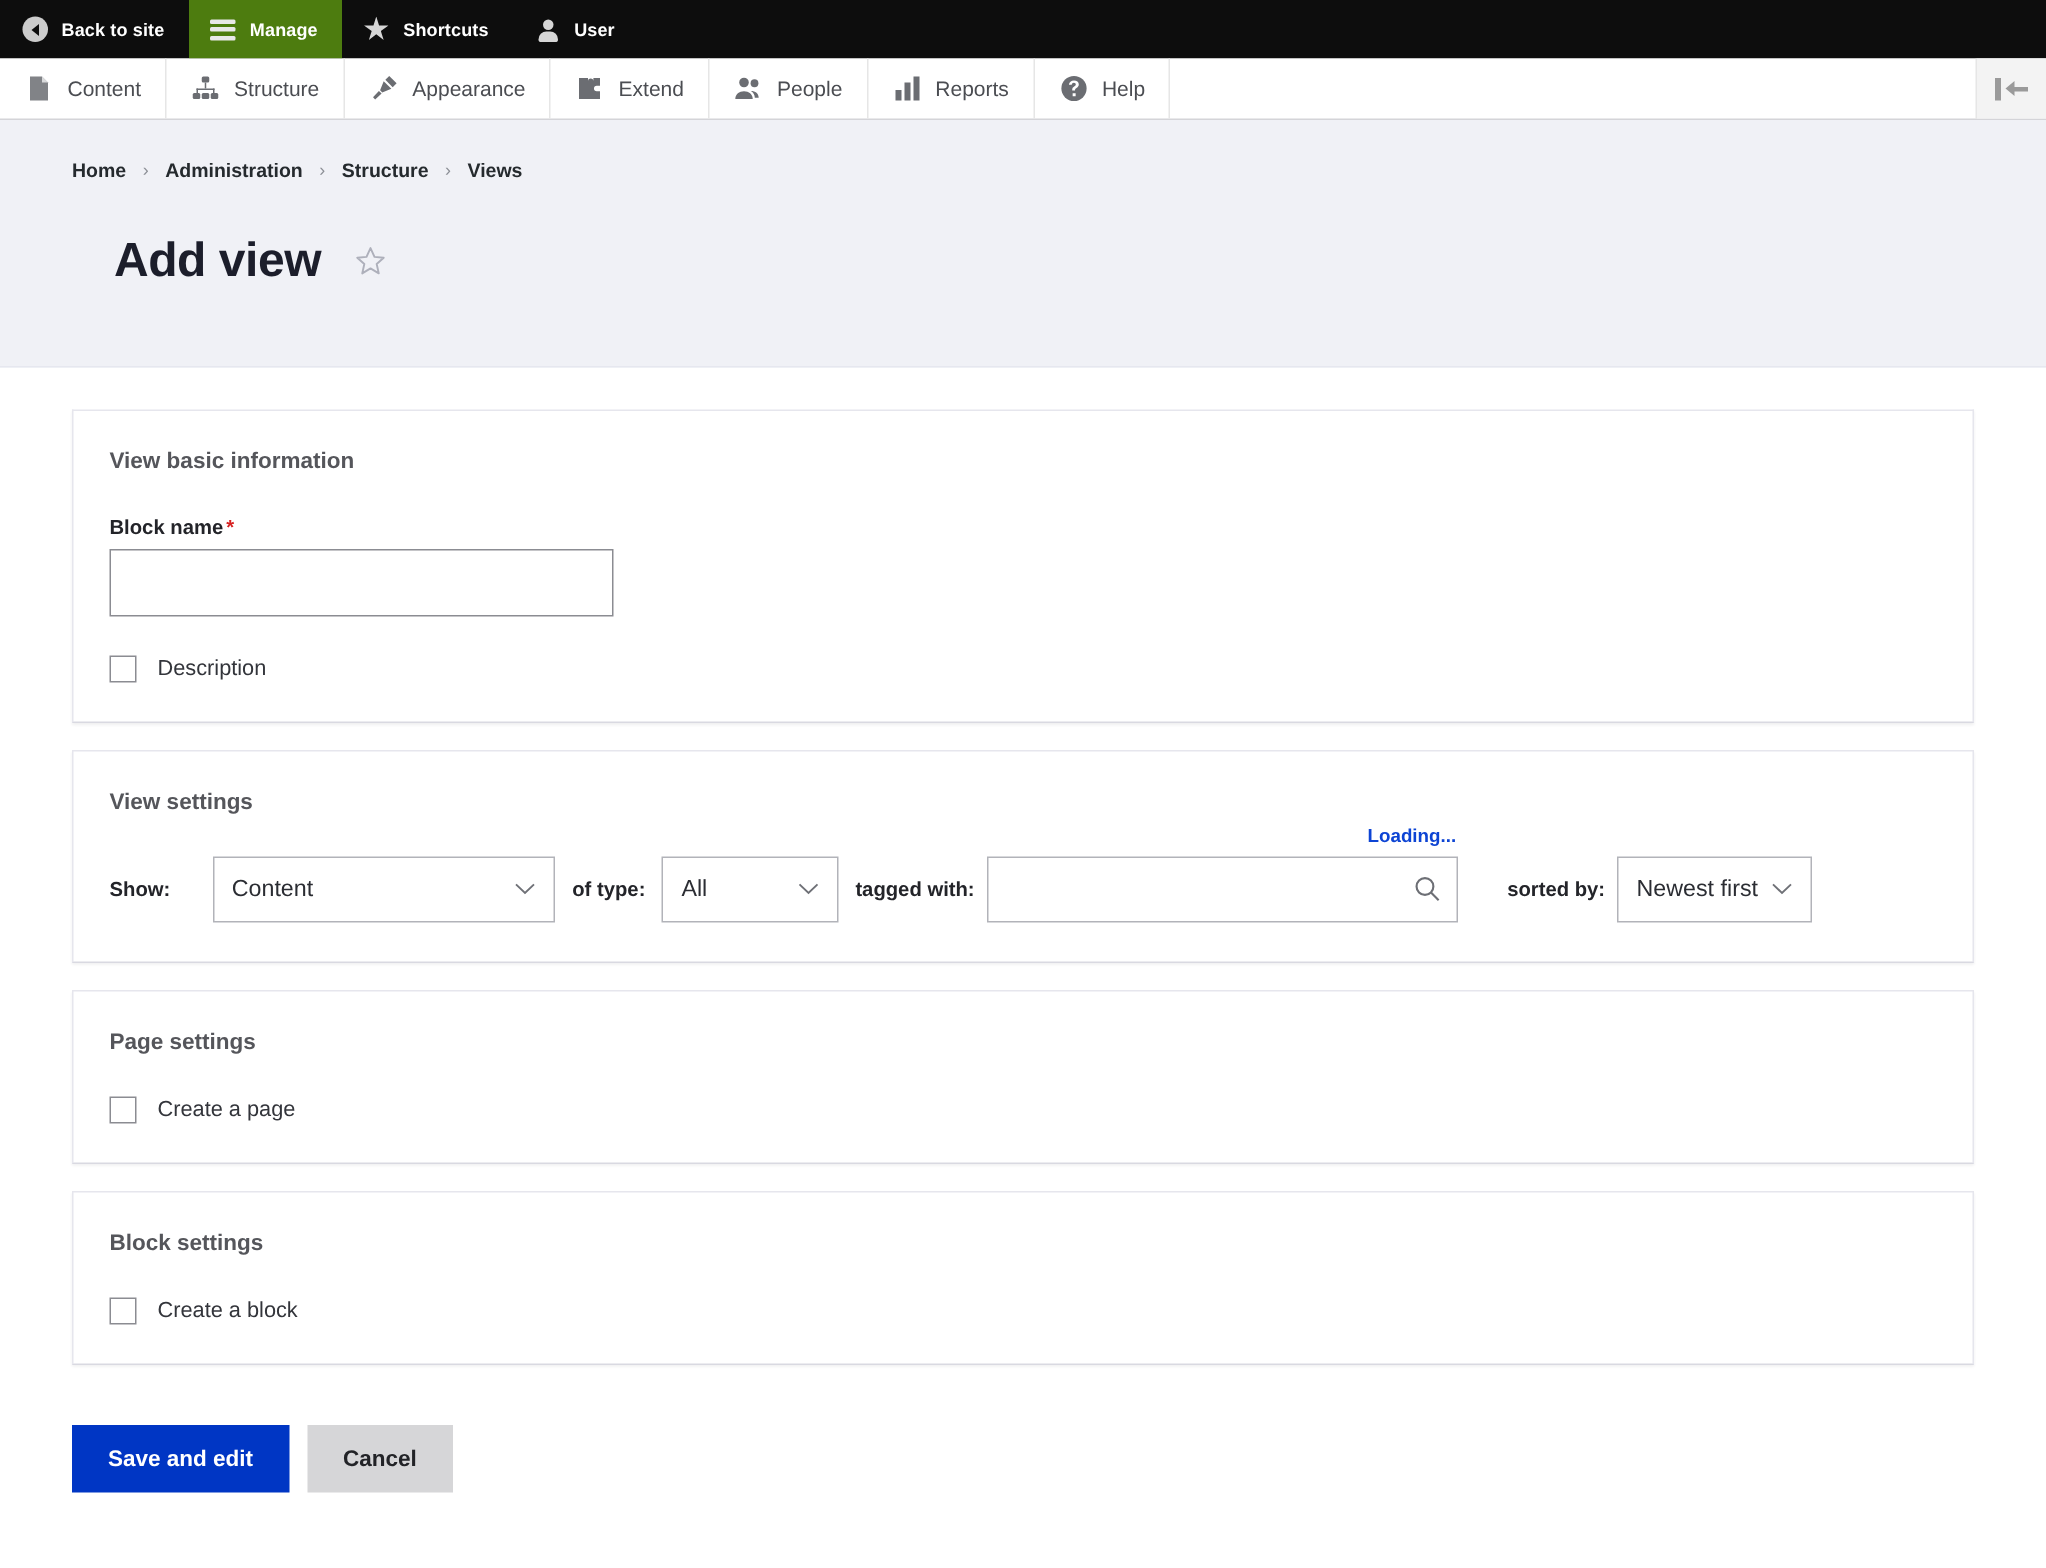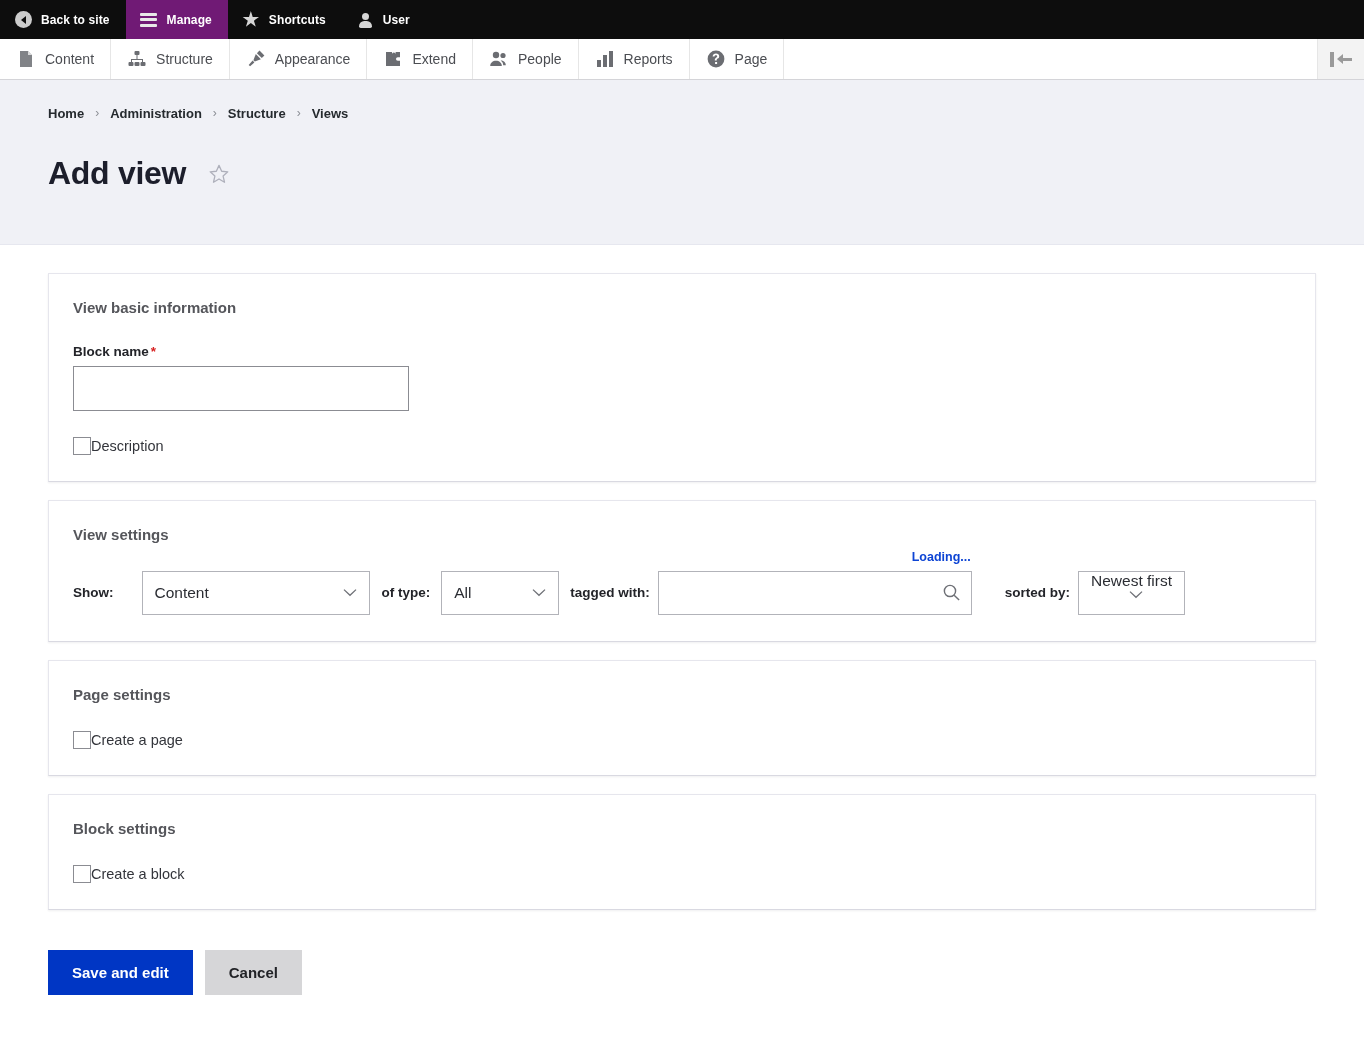--- a/index.html
+++ b/index.html
@@ -27,21 +27,21 @@
     align-items: center;
     gap: 9px;
     padding: 0 16px 0 14px;
     font-size: 12px;
     font-weight: bold;
     color: #ffffff;
     letter-spacing: 0.1px;
     cursor: pointer;
     white-space: nowrap;
   }
-  .toolbar-tab.active { background: #701a75; }
+  .toolbar-tab.active { background: #4d7c0f; }
   .tb-icon { display: inline-flex; align-items: center; justify-content: center; width: 18px; height: 18px; flex: none; }
 
   
   .ic-back { position: relative; width: 17px; height: 17px; border-radius: 50%; background: #cccccc; }
   .ic-back::after {
     content: "";
     position: absolute; left: 6px; top: 4.5px;
     width: 0; height: 0;
     border-top: 4px solid transparent;
     border-bottom: 4px solid transparent;
@@ -101,21 +101,21 @@
 
   
   .page-head {
     background: #f0f1f6;
     padding: 26px 0 30px 48px;
     border-bottom: 1px solid #e6e7ef;
   }
   .breadcrumb { display: flex; align-items: flex-start; gap: 0; font-size: 13px; }
   .crumb { color: #252a2e; font-weight: bold; text-decoration: none; cursor: pointer; }
   .crumb-sep { color: #8c8f96; margin: 0 11px; font-size: 12px; }
-  .page-title-row { display: flex; align-items: center; gap: 22px; margin-top: 13px; }
+  .page-title-row { display: flex; align-items: center; gap: 22px; margin-top: 13px; margin-left: 28px; }
   .page-title { font-size: 32px; font-weight: bold; color: #1c1e2b; letter-spacing: -0.3px; }
   .ic-star-o { width: 22px; height: 22px; cursor: pointer; }
 
   
   .content { padding: 28px 48px 0 48px; }
   .card {
     background: #ffffff;
     border: 1px solid #e6e6ed;
     border-bottom-color: #d9d9e1;
     box-shadow: 0 1px 2px rgba(24,26,43,0.07);
@@ -136,21 +136,21 @@
     height: 45px;
     border: 1px solid #8b8c92;
     background: #ffffff;
     font-family: "Liberation Sans", sans-serif;
     font-size: 15px;
     padding: 0 12px;
     color: #232429;
     outline: none;
   }
 
-  .checkrow { display: flex; align-items: center; margin-top: 26px; }
+  .checkrow { display: flex; align-items: center; gap: 14px; margin-top: 26px; }
   .cbox {
     width: 18px; height: 18px;
     border: 1px solid #8b8c92;
     background: #fff;
     flex: none;
     cursor: pointer;
   }
   .cb-label { font-size: 14.5px; color: #33353b; cursor: pointer; }
 
   
@@ -164,21 +164,21 @@
     display: flex;
     align-items: center;
     padding: 0 12px;
     font-size: 15.5px;
     color: #2b2d33;
     cursor: pointer;
   }
   .sel .chev { margin-left: auto; }
   .sel.sel-show { width: 228px; margin-left: 28px; margin-right: 12px; }
   .sel.sel-type { width: 118px; margin-left: 11px; margin-right: 11px; }
-  .sel.sel-sort { margin-left: 8px; padding-right: 12px; flex-direction: column; }
+  .sel.sel-sort { margin-left: 8px; padding-right: 12px; }
   .sel.sel-sort .chev { margin-left: 9px; }
   .chev { width: 14px; height: 9px; flex: none; }
   .chev svg { display: block; }
 
   .tag-wrap { position: relative; margin-left: 8px; margin-right: 0; }
   .tag-input {
     width: 314px;
     height: 44px;
     border: 1px solid #b2b3b9;
     background: #ffffff;
@@ -319,21 +319,21 @@
     <span>Reports</span>
   </div>
 
   <div class="menu-item">
     <span class="mi">
       <svg viewBox="0 0 20 20" width="20" height="20" fill="currentColor">
         <circle cx="10" cy="10" r="8.4"></circle>
         <path d="M10 4.6c-1.9 0-3.2 1.1-3.4 2.9h1.9c.1-.8.6-1.3 1.4-1.3.8 0 1.3.5 1.3 1.1 0 .6-.3.9-1.1 1.4-.9.6-1.3 1.1-1.3 2.2v.5h1.9v-.4c0-.6.2-.9 1-1.4 1-.6 1.5-1.3 1.5-2.4 0-1.6-1.3-2.6-3.2-2.6zM9.1 13.1h2v2h-2z" fill="#fff"></path>
       </svg>
     </span>
-    <span>Page</span>
+    <span>Help</span>
   </div>
 
   <div class="menu-spacer"></div>
 
   <div class="menu-toggle">
     <span class="ic-collapse">
         <span class="bar"></span>
         <span class="arr"></span>
       </span>
   </div>

